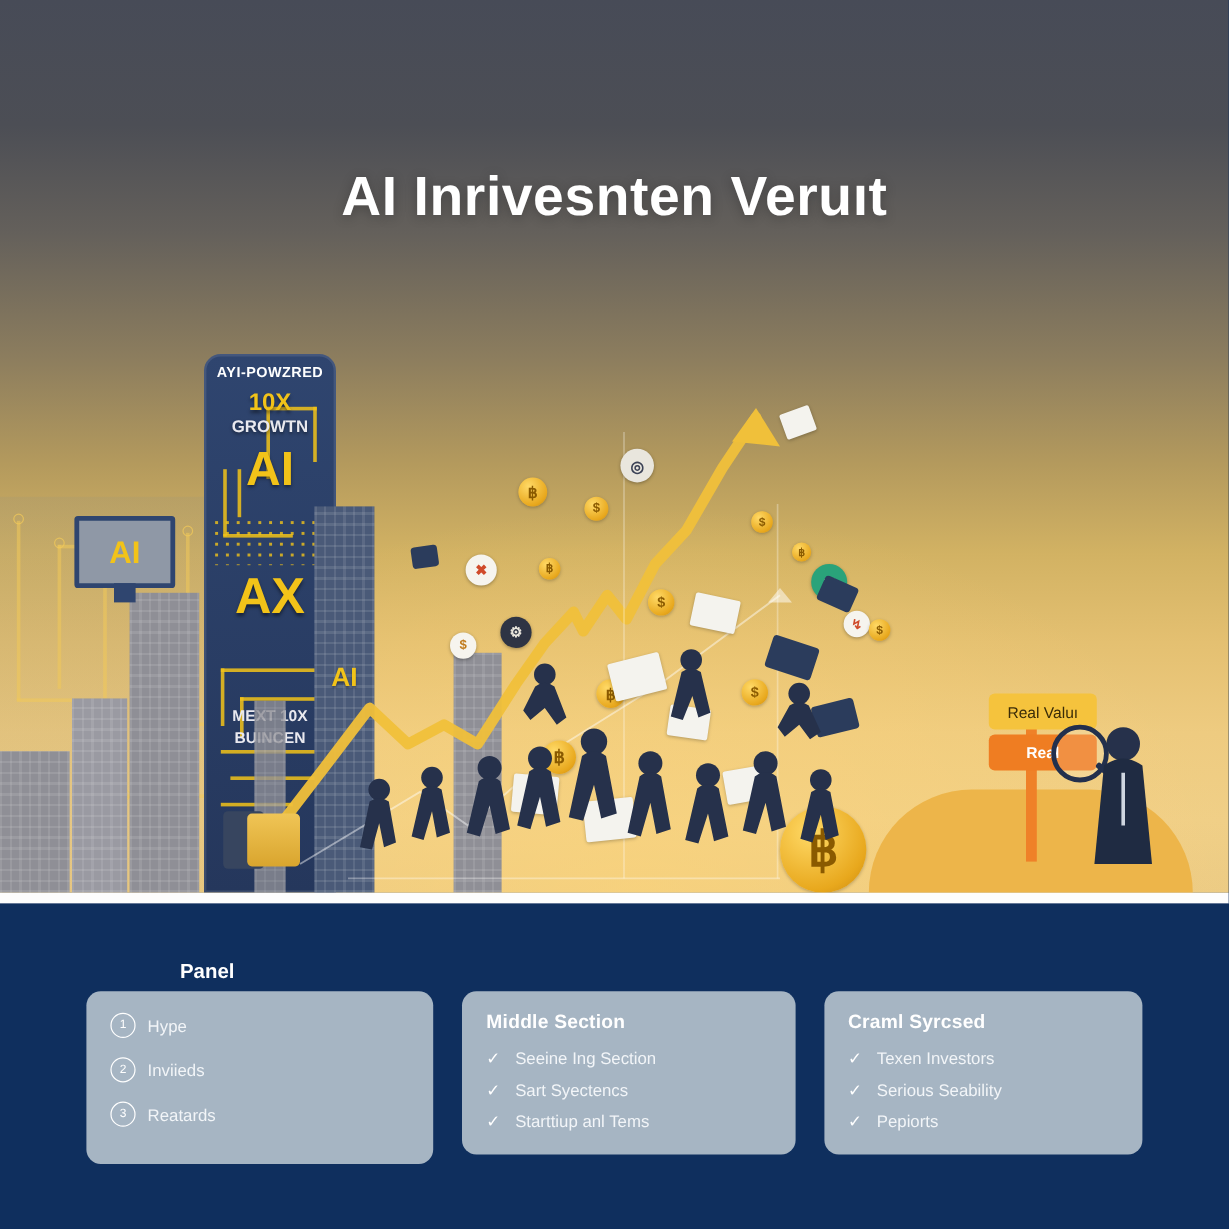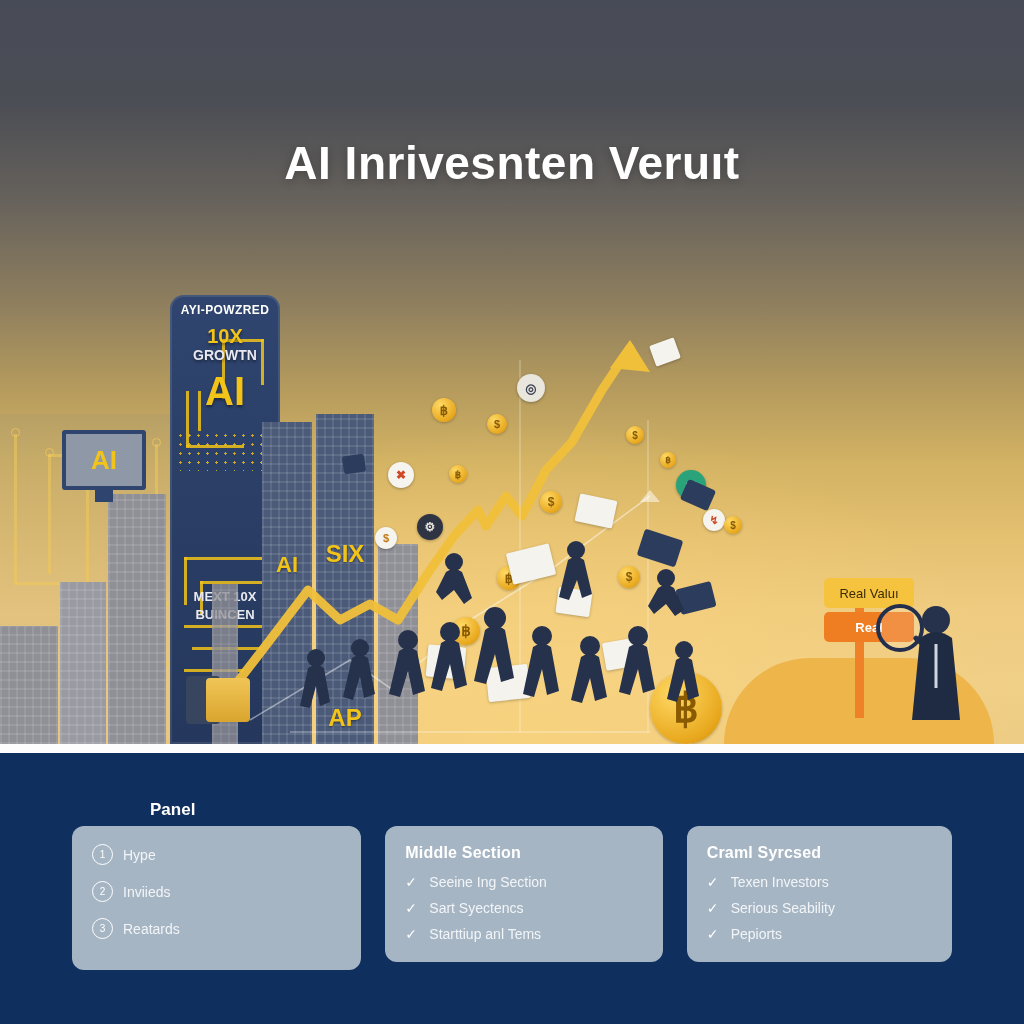--- a/index.html
+++ b/index.html
@@ -190,32 +190,28 @@
       <div class="circ" style="left:30px;top:286px;width:3px;height:34px;"></div>
       <div class="circ" style="left:14px;top:330px;width:84px;height:3px;"></div>
       <div class="circ" style="left:22px;top:352px;width:76px;height:3px;"></div>
       <div class="circ" style="left:14px;top:374px;width:60px;height:3px;"></div>
 
       <div class="hdr">AYI-POWZRED</div>
       <div class="big" style="top:30px;font-size:20px;">10X</div>
       <div class="big" style="top:52px;font-size:14px;color:#e9e9ef;">GROWTN</div>
       <div class="big" style="top:74px;font-size:40px;">AI</div>
       <div class="grid-holes" style="top:136px;"></div>
+      <div class="big" style="top:178px;font-size:42px;">AX</div>
       <div class="sub" style="top:294px;">MEXT 10X</div>
       <div class="sub" style="top:312px;">BUINCEN</div>
     </div>
 
     <div class="bld dark" style="left:262px;width:50px;height:322px;">
       <i></i>
         <b style="top:130px;font-size:22px;">AI</b>
-    </div>
-    <div class="bld dark" style="left:316px;width:58px;height:330px;">
-      <i></i>
-      <b style="top:126px;font-size:24px;">SIX</b>
-      <b style="top:290px;font-size:24px;">AP</b>
     </div>
     <div class="bld grey" style="left:378px;width:40px;height:200px;">
         <i></i>
       </div>
     <div class="bld grey" style="left:212px;width:26px;height:160px;opacity:.8;">
         <i></i>
       </div>
 
     <svg class="chartsvg" viewBox="0 0 520 420">
       <polyline points="0,372 40,320 78,270 110,300 140,284 168,300 200,250 224,216 248,190 256,206 276,176 292,196 316,150 342,122 372,70 400,28" fill="none" stroke="#f0c03a" stroke-width="9" stroke-linejoin="round" stroke-linecap="round" opacity=".95"></polyline>

